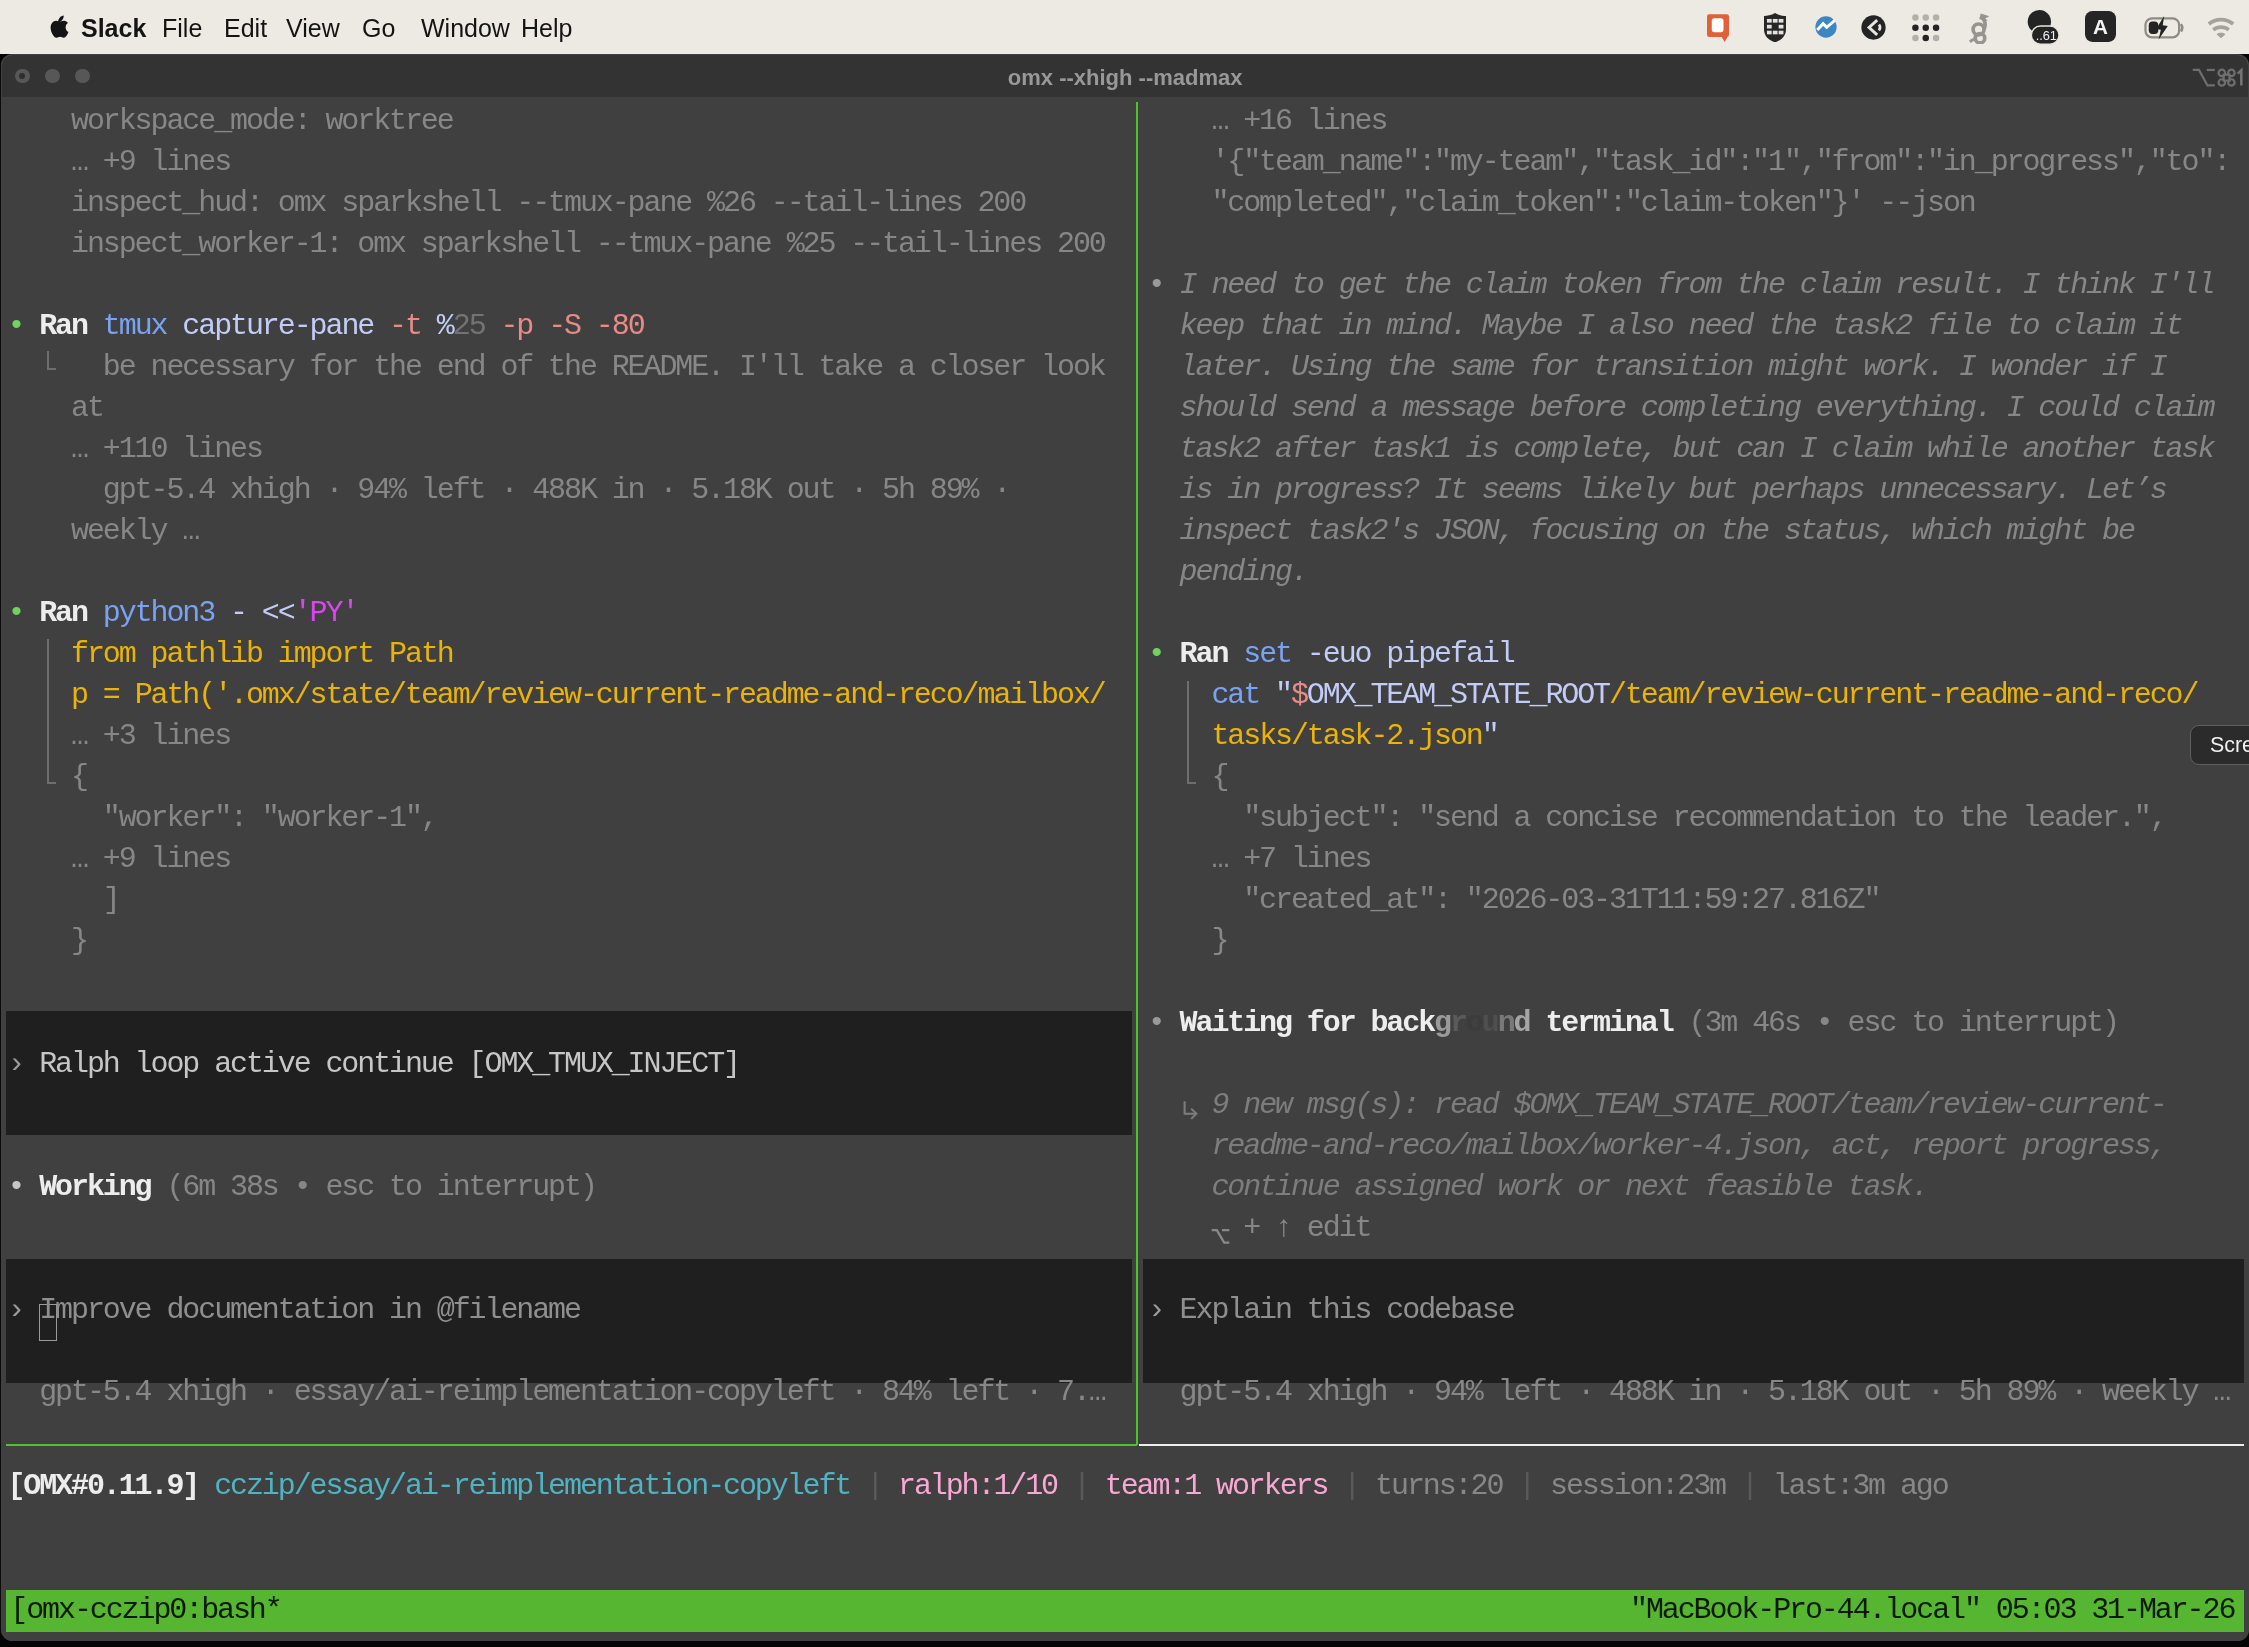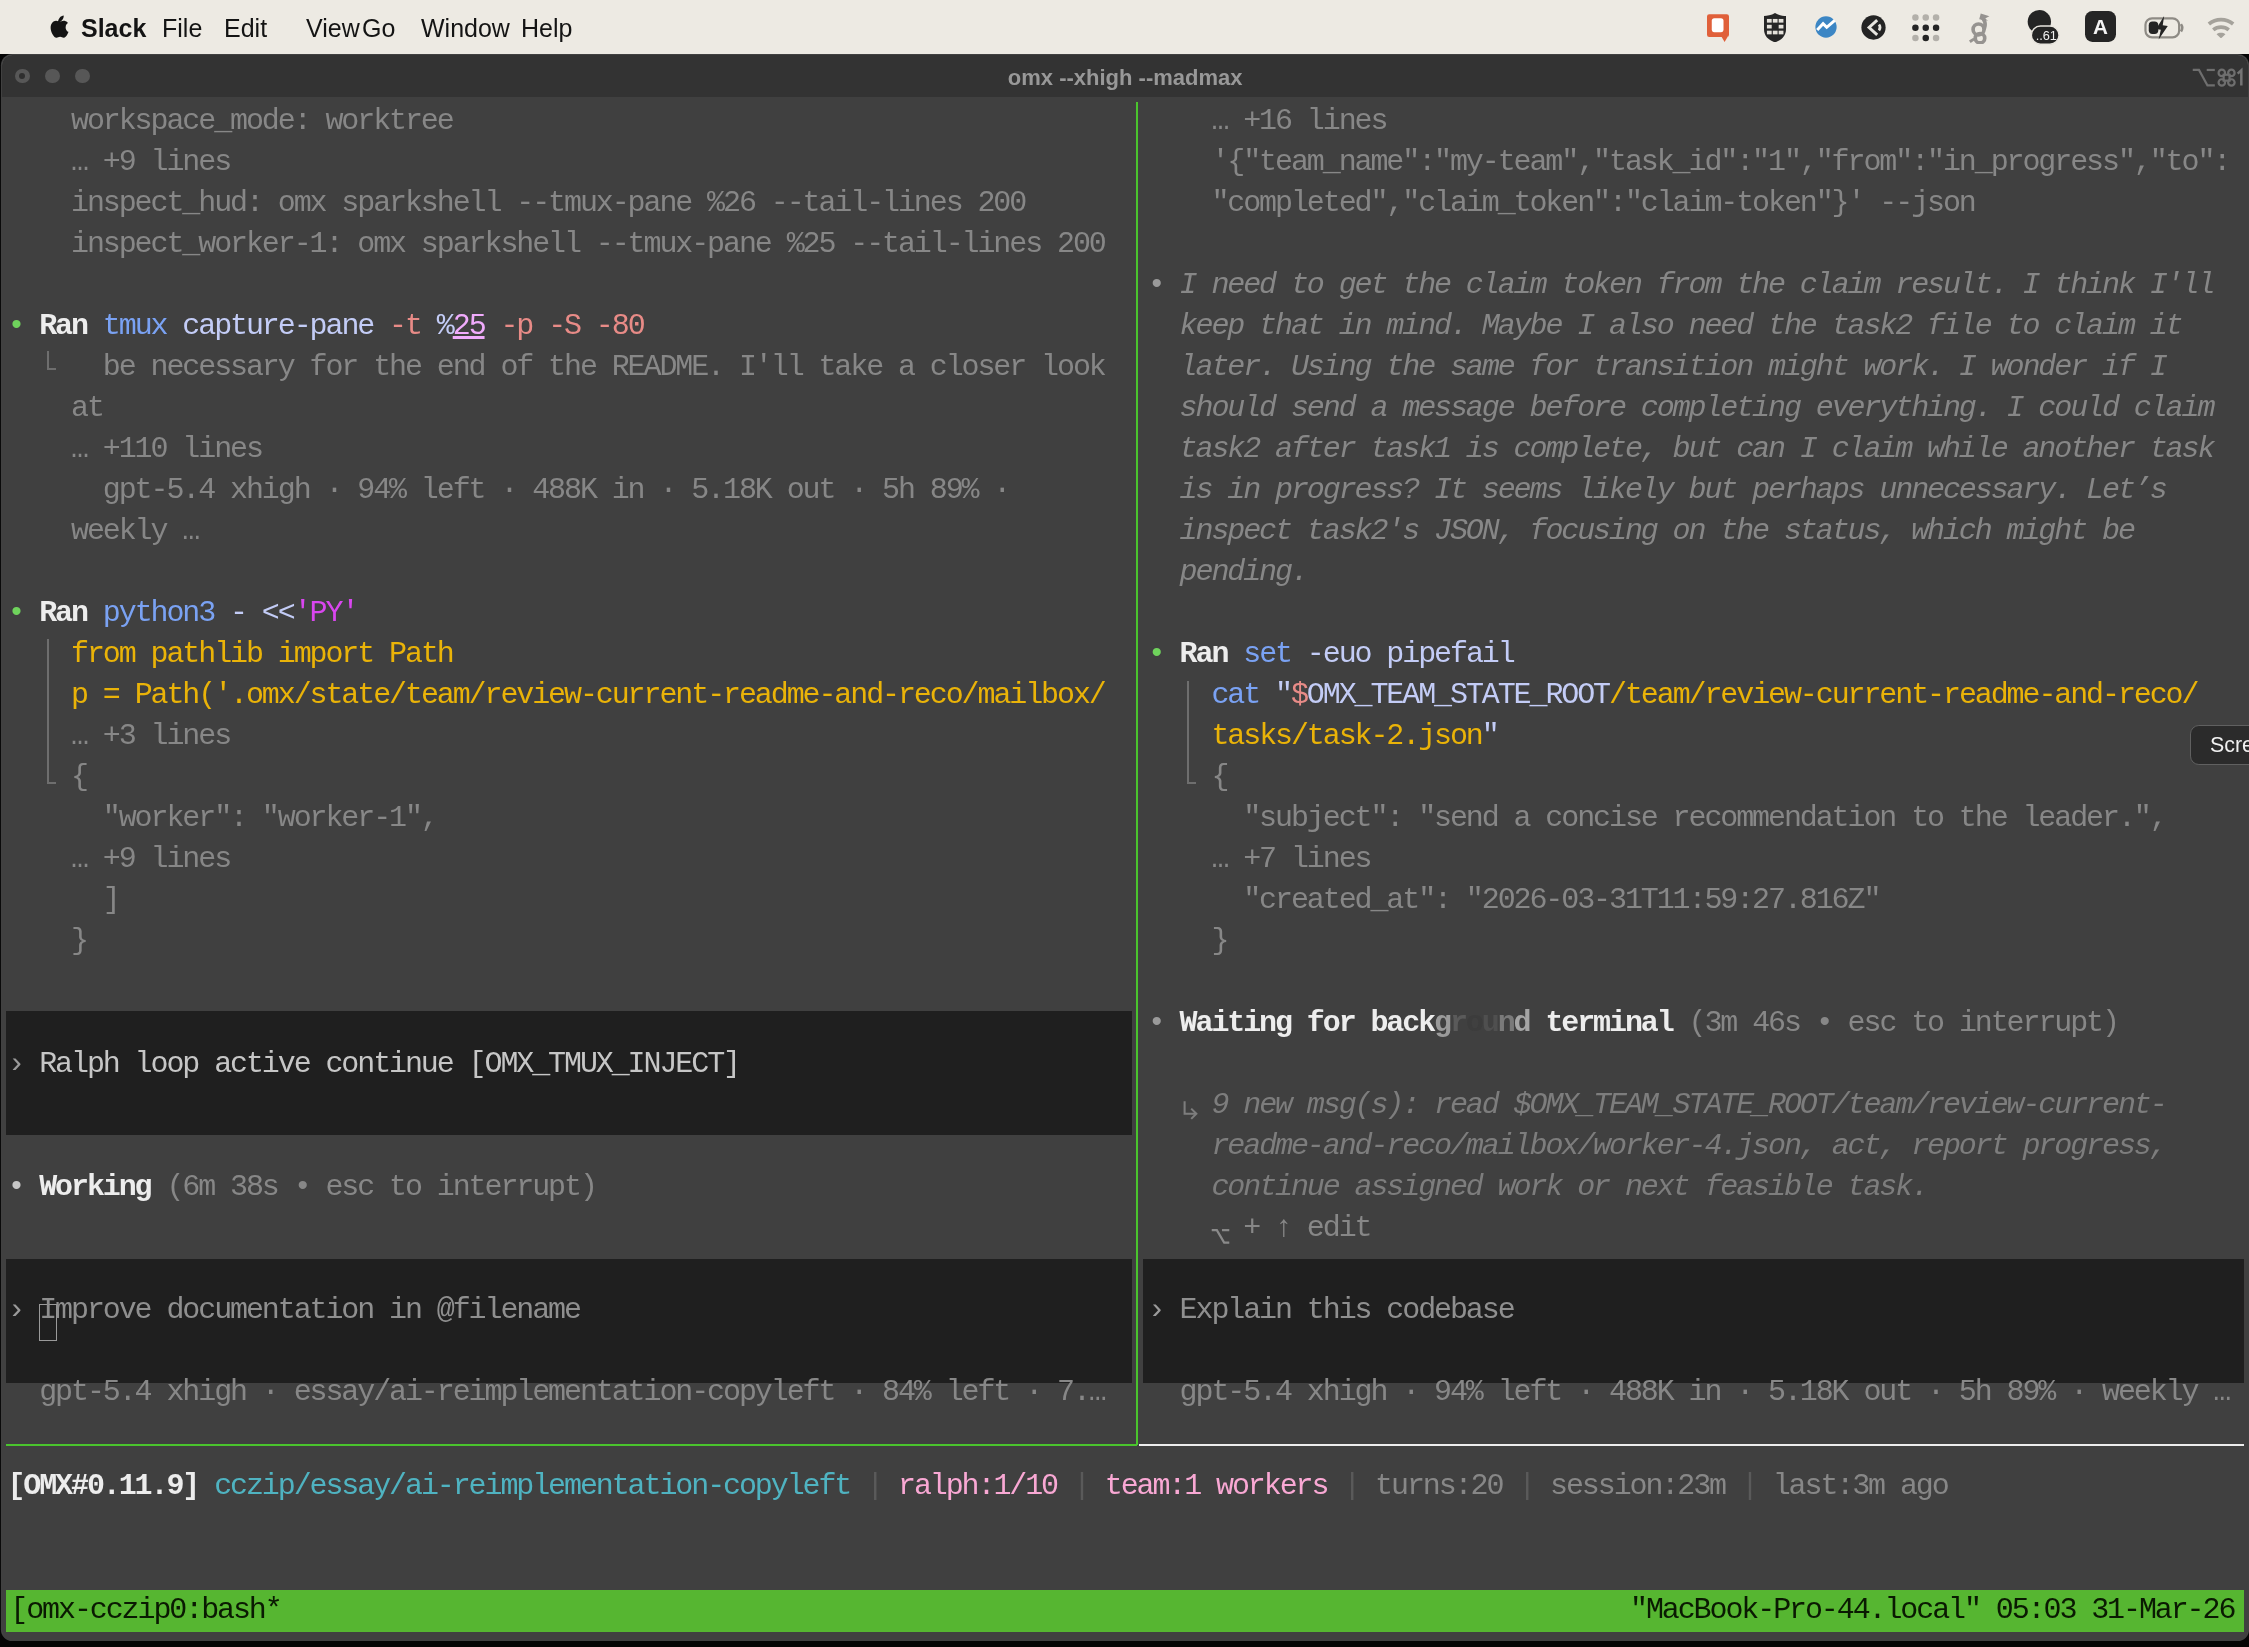--- a/index.html
+++ b/index.html
@@ -10,21 +10,21 @@
   #win{position:absolute;left:2.2px;top:55px;width:2246px;height:1585px;background:#404040;border-radius:10.3px;box-shadow:0 0 0 1.1px #414141, inset 0 1.8px 0 #6f6f6f;overflow:hidden;}
   #titlebar{position:absolute;left:0;top:0;width:2246px;height:42px;background:#333333;}
   .tl{position:absolute;border-radius:50%;width:14.8px;height:14.8px;background:#575757;}
   #title{position:absolute;left:0;top:0;width:2246px;height:42px;text-align:center;line-height:46px;font-size:22px;font-weight:bold;color:#989898;}
   pre{margin:0;position:absolute;font-family:"Liberation Mono",monospace;font-size:30px;line-height:41px;letter-spacing:-2.1px;color:#878787;white-space:pre;}
   .g{color:#6fd35c;}
   .w{color:#ededed;font-weight:bold;}
   .bl{color:#7aa2f3;}
   .lv{color:#c3ccf6;}
   .sa{color:#e88b87;}
-  .or{color:#f0abfc;text-decoration:underline;}
+  .or{color:#737373;}
   .gr{color:#eab308;}
   .pk{color:#d946ef;}
   .dg{color:#9a9a9a;}
   .bt{color:#c6c6c6;}
   .dt{color:#8f8f8f;}
   .cy{color:#4fb3c1;}
   .sg{color:#f9a8d4;}
   i{font-style:italic;}
   .sh{font-weight:bold;}
   .box{position:absolute;background:#1f1f1f;}
@@ -32,21 +32,21 @@
 </style>
 </head>
 <body>
 <div id="menubar">
   <svg class="abs" style="left:48px;top:14px" width="20.7" height="25" viewBox="0 0 28 34">
       <path fill="#141414" d="M19.3 8.2c1.3-1.6 2.2-3.8 2-6.1-1.9.1-4.2 1.3-5.5 2.9-1.2 1.4-2.3 3.7-2 5.9 2.1.2 4.2-1.1 5.5-2.7z M23.9 17.9c0-3.8 3.1-5.6 3.2-5.7-1.8-2.6-4.5-2.9-5.5-3-2.4-.2-4.6 1.4-5.7 1.4-1.1 0-3-1.3-4.9-1.3-2.5 0-4.9 1.5-6.2 3.8-2.7 4.6-.7 11.5 1.9 15.3 1.3 1.9 2.8 4 4.8 3.9 1.9-.1 2.6-1.2 4.9-1.2s2.9 1.2 4.9 1.2c2 0 3.3-1.9 4.5-3.7 1.4-2.1 2-4.2 2-4.3-.1 0-3.9-1.5-3.9-6.4z"></path>
     </svg>
   <span class="mi" style="left:81px;font-weight:bold;">Slack</span>
   <span class="mi" style="left:162px;">File</span>
   <span class="mi" style="left:224px;">Edit</span>
-  <span class="mi" style="left:306px;">View</span>
+  <span class="mi" style="left:286px;">View</span>
   <span class="mi" style="left:362px;">Go</span>
   <span class="mi" style="left:421px;">Window</span>
   <span class="mi" style="left:521px;">Help</span>
 
   <svg class="abs" style="left:1707px;top:14px;" width="22" height="29" viewBox="0 0 30 39">
     <path fill="#e0603a" d="M3 0 H27 Q30 0 30 3 V28 Q30 31 27 31 H28 L24 38 L20 31 H3 Q0 31 0 28 V3 Q0 0 3 0 Z"></path>
     <rect x="6.5" y="5.5" width="16" height="19" rx="3.5" fill="#ffffff"></rect>
   </svg>
   <svg class="abs" style="left:1764px;top:12.5px;" width="22" height="29.5" viewBox="0 0 30 40">
     <path fill="#262626" d="M15 0 C20 3 26 4 30 4 V22 C30 32 23 37 15 40 C7 37 0 32 0 22 V4 C4 4 10 3 15 0 Z"></path>

